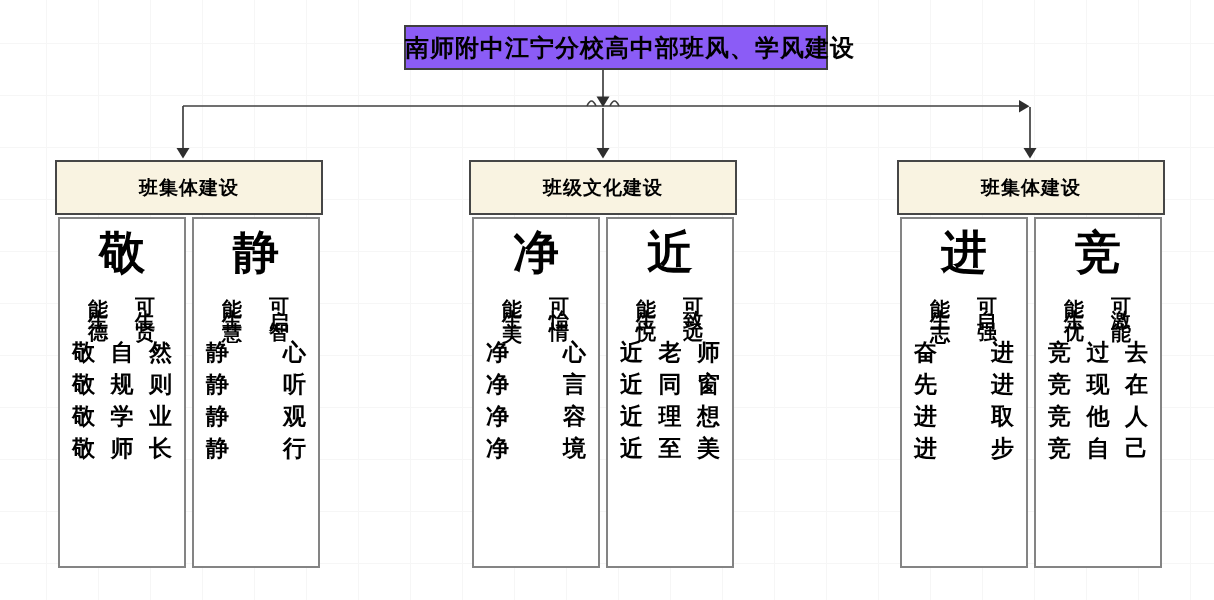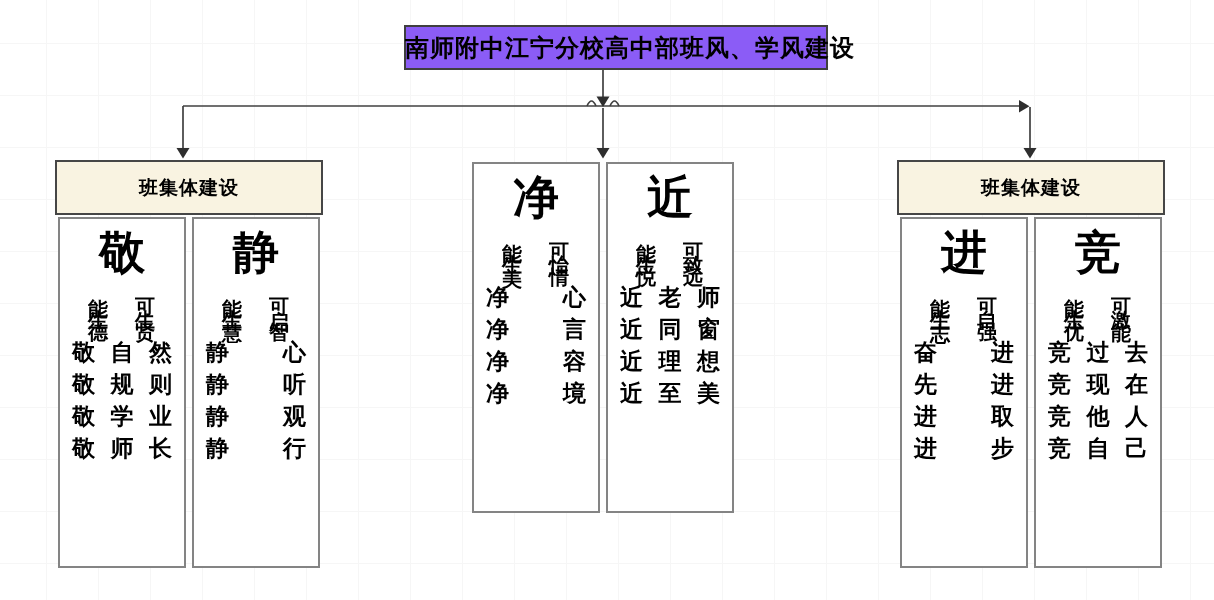--- a/index.html
+++ b/index.html
@@ -195,20 +195,21 @@
         <div class="phrase callig spread">
             <span>静</span>
             <span>行</span>
           </div>
       </div>
     </div>
   </div>
 </div>
 
 <div class="branch branch-2">
+  <div class="branch-header">班级文化建设</div>
   <div class="branch-columns">
     <div class="vcol">
       <div class="big-char callig">净</div>
       <div class="slogans">
         <span class="slogan">能生美</span>
         <span class="slogan">可怡情</span>
       </div>
       <div class="phrases">
         <div class="phrase callig spread">
             <span>净</span>

